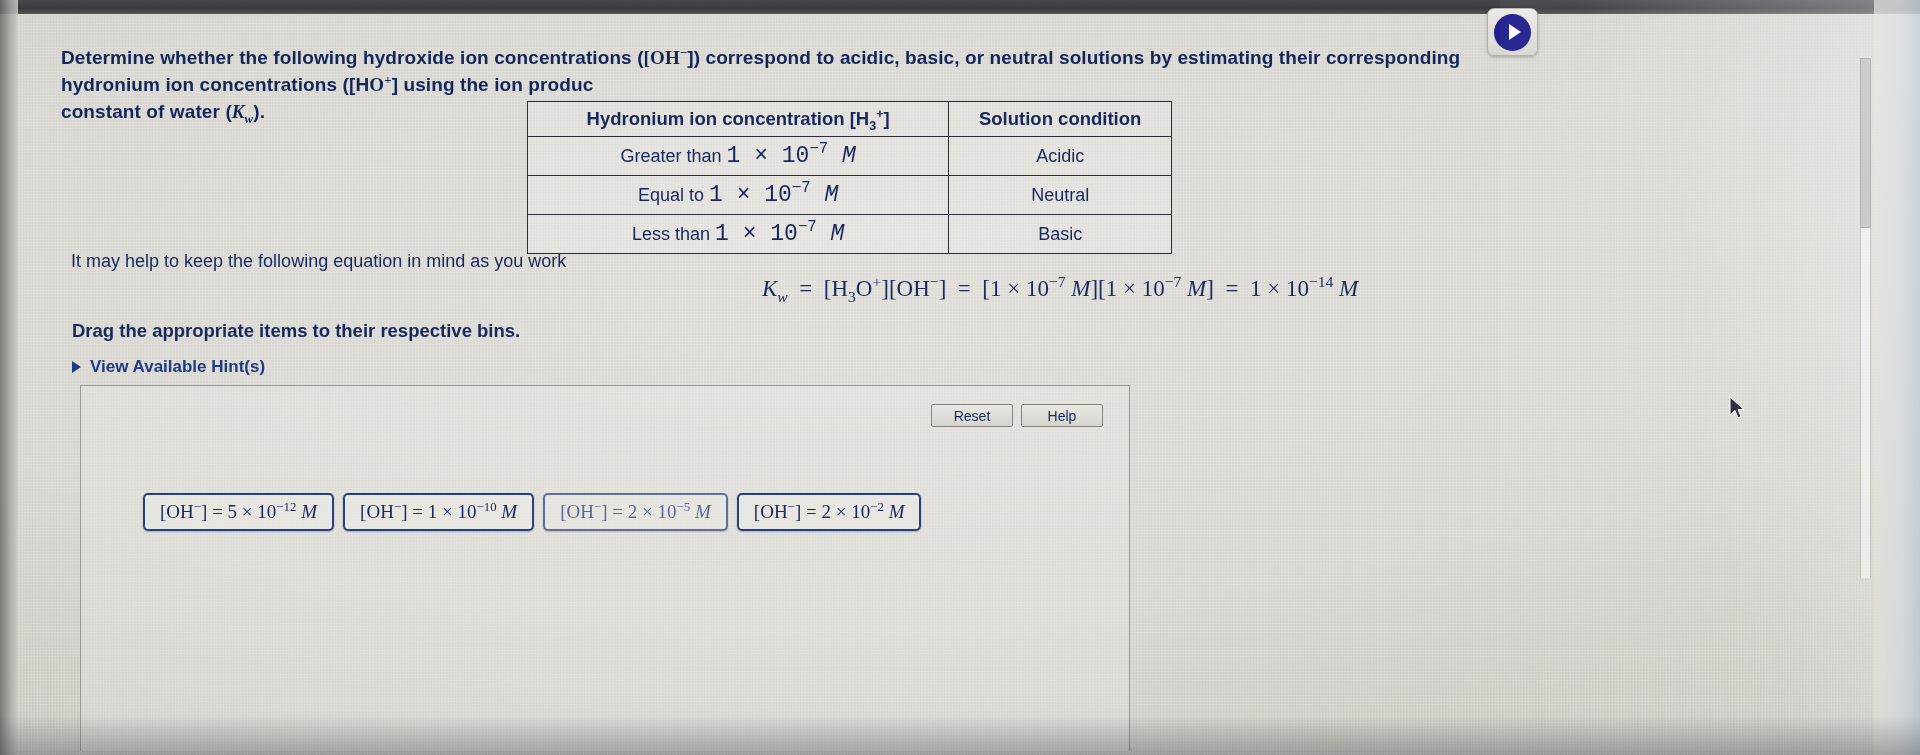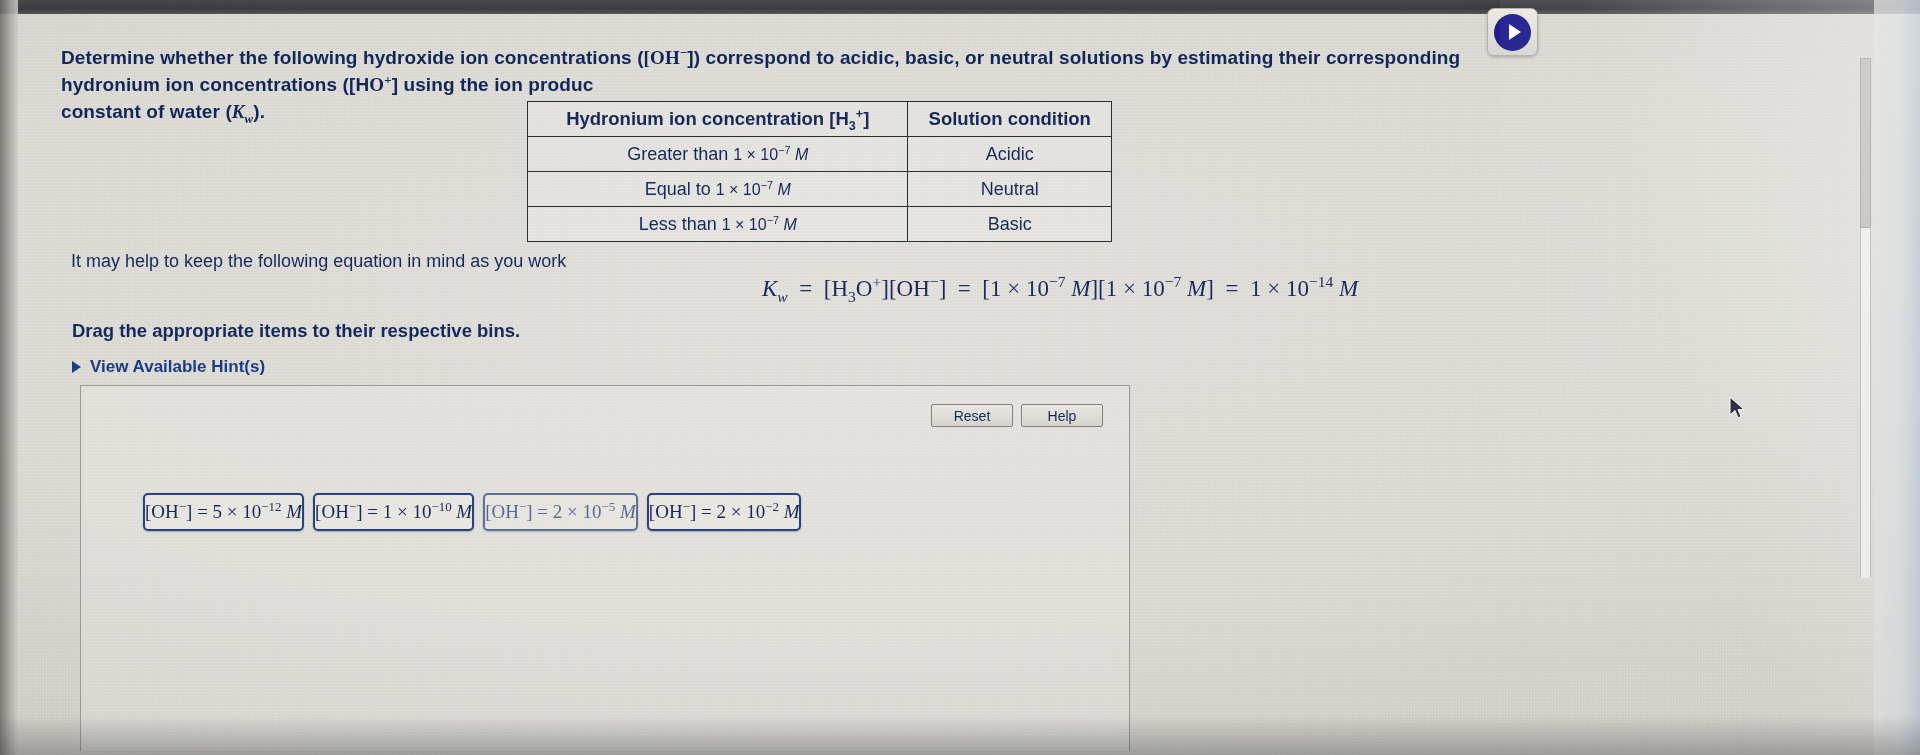--- a/index.html
+++ b/index.html
@@ -85,43 +85,43 @@
     font-style: italic;
     font-weight: 700;
   }
   sub, sup { font-size: 0.68em; line-height: 0; }
 
   
   .ref-table {
     position: absolute;
     left: 527px;
     top: 101px;
-    width: 585px;
+    width: 645px;
     border-collapse: collapse;
     background: rgba(255,255,255,0.18);
   }
   .ref-table td, .ref-table th {
     border: 1px solid #2c2c33;
     padding: 6px 8px;
     text-align: center;
     font-size: 18px;
     color: #17285c;
     font-weight: 500;
   }
   .ref-table th {
     font-weight: 700;
     font-size: 18.5px;
     height: 22px;
   }
   .ref-table td { height: 22px; }
   .col-left  { width: 388px; }
   .col-right { width: 197px; }
   .serifnum {
-    font-family: Liberation Sans, sans-serif;
-    font-size: 16px;
+    font-family: Liberation Mono, monospace;
+    font-size: 23px;
   }
 
   
   .line-help {
     position: absolute;
     left: 71px;
     top: 251px;
     font-size: 18px;
     font-weight: 500;
     color: #17285c;
@@ -203,21 +203,21 @@
     align-items: center;
   }
   #chips-row-1 { left: 62px; top: 107px; }
   #chips-row-2 { left: 261px; top: 160px; }
 
   .chip {
     border: 2px solid #28407f;
     border-radius: 5px;
     background: rgba(236,235,230,0.55);
     box-shadow: 0 1px 2px rgba(0,0,0,0.22);
-    padding: 6px 0;
+    padding: 6px 15px;
     font-family: "Liberation Serif", serif;
     font-size: 19px;
     color: #16285c;
     white-space: nowrap;
     cursor: grab;
     user-select: none;
   }
   .chip.faint {
     color: #3b4f87;
     border-color: #42568c;

